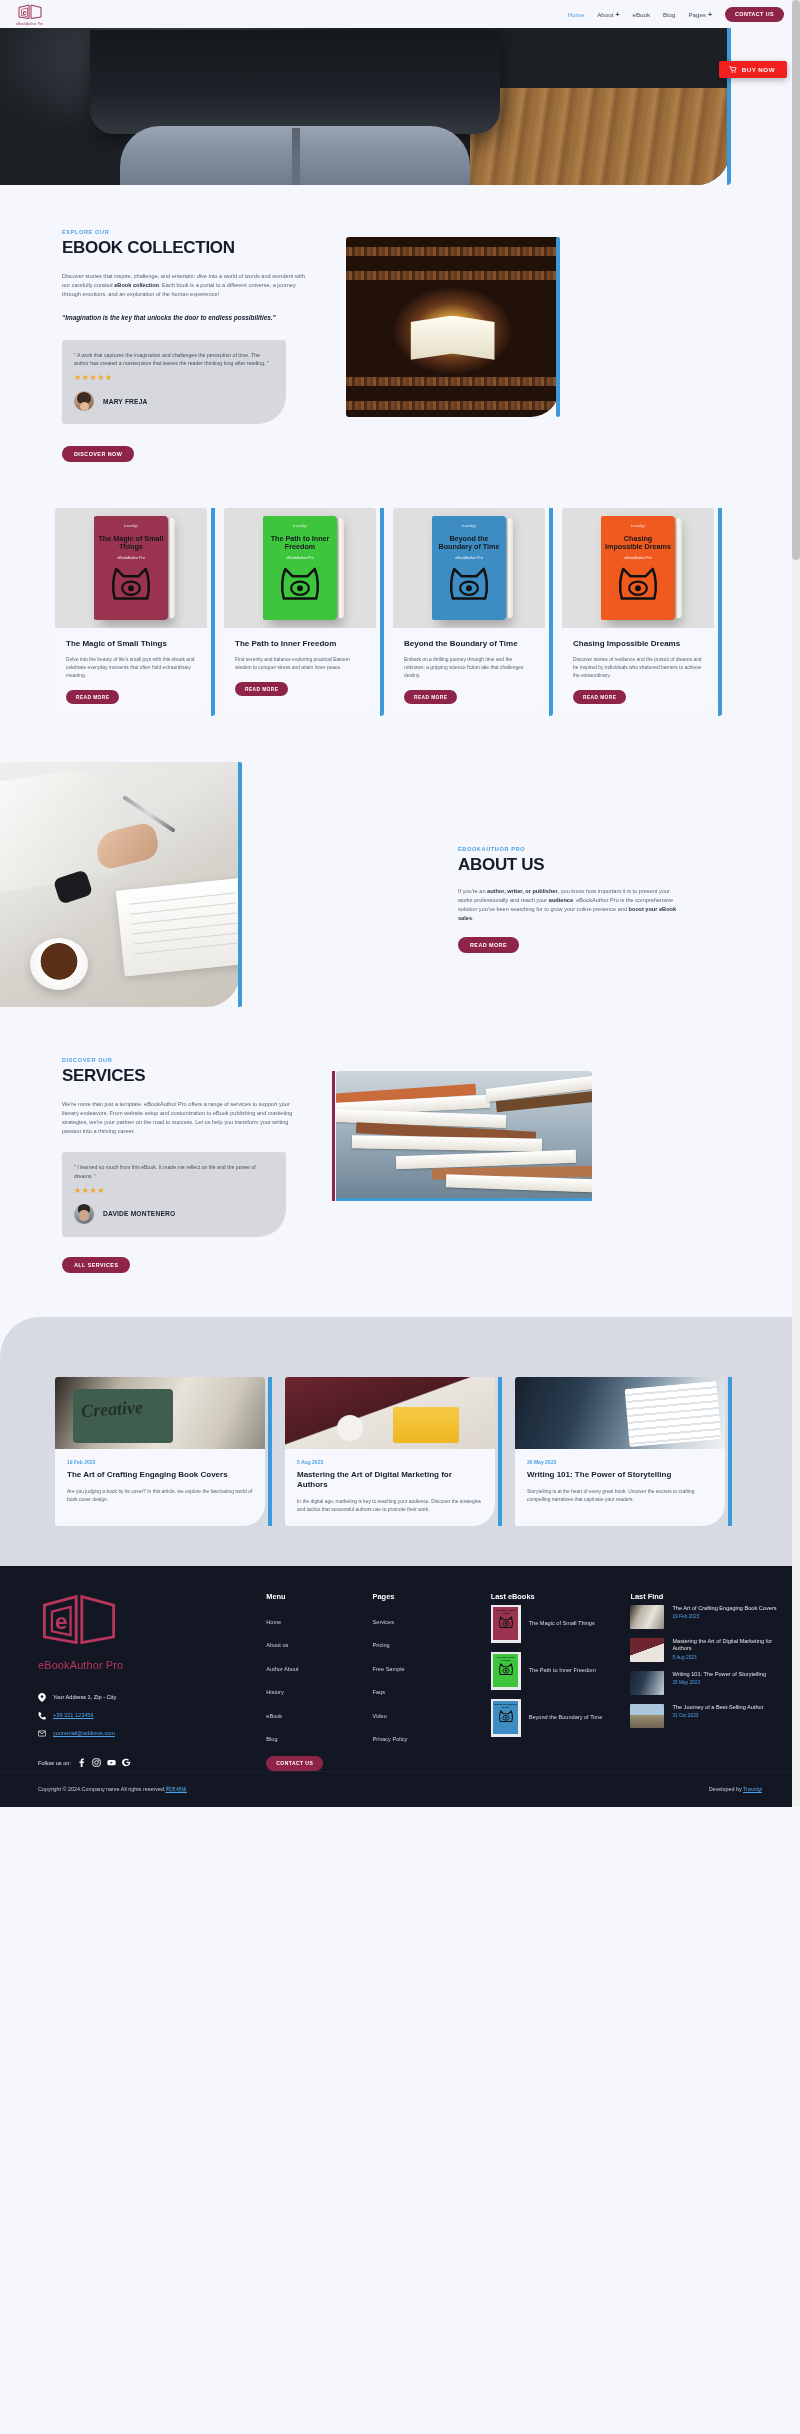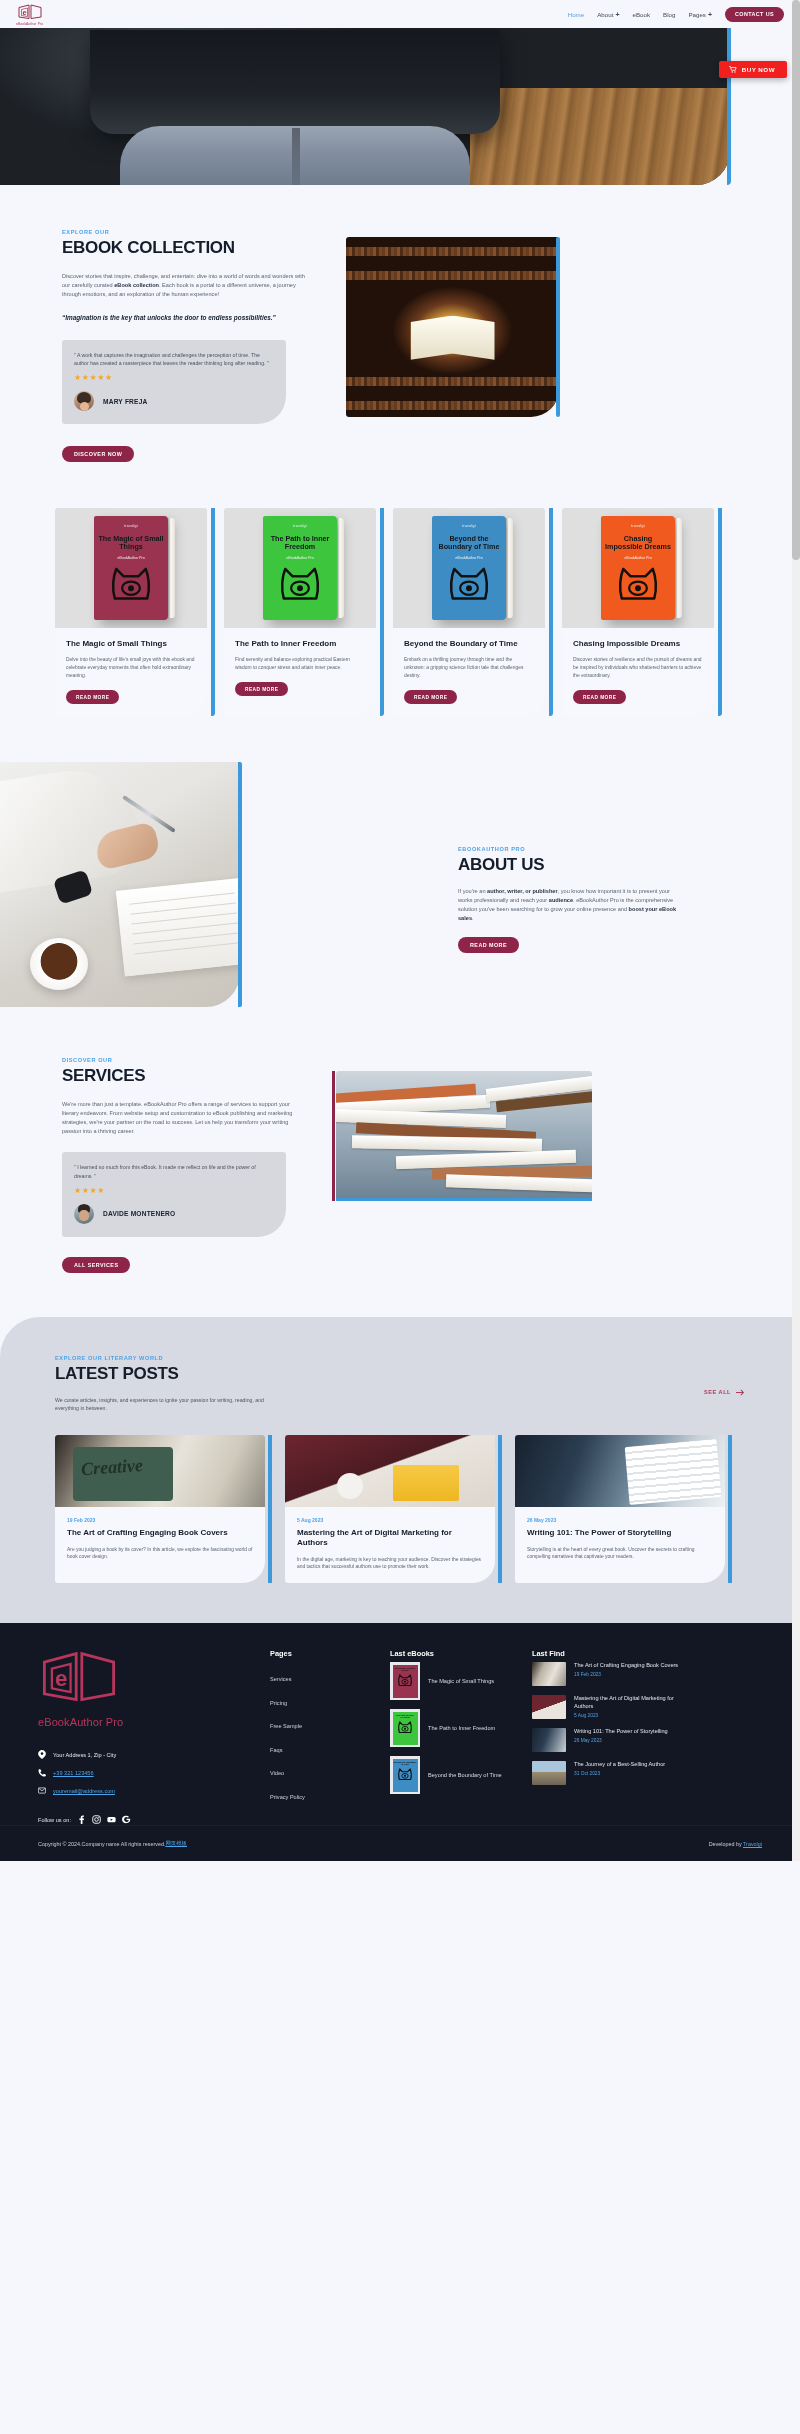--- a/index.html
+++ b/index.html
@@ -812,31 +812,20 @@
         <div class="cov" style="left:96px;top:96px;width:170px;background:#b5744a;transform:rotate(-1deg)"></div>
         <div class="pg" style="left:110px;top:106px;width:160px;transform:rotate(2deg)"></div>
         <div class="pg" style="left:150px;top:10px;width:130px;transform:rotate(-7deg)"></div>
         <div class="cov" style="left:160px;top:24px;width:120px;background:#6e4a2c;transform:rotate(-6deg)"></div>
       </div>
       <div class="serv-edge-b"></div>
     </div>
   </div>
 
   <div class="posts">
-    <div class="posts-head">
-      <div class="eyebrow">EXPLORE OUR LITERARY WORLD</div>
-      <h2 class="sect-title">LATEST POSTS</h2>
-      <a class="see-all" href="#">
-        <span>SEE ALL</span>
-        <svg width="9" height="7" viewBox="0 0 14 10">
-            <path d="M0 5h11M7.5 1l4 4-4 4" fill="none" stroke="#b03a5b" stroke-width="1.6"></path>
-          </svg>
-      </a>
-      <p class="posts-para">We curate articles, insights, and experiences to ignite your passion for writing, reading, and everything in between.</p>
-    </div>
     <div class="posts-row">
       <div class="post-card">
         <div class="side"></div>
         <div class="post-thumb pt1"></div>
         <div class="post-body">
           <div class="post-date">19 Feb 2023</div>
           <div class="post-title">The Art of Crafting Engaging Book Covers</div>
           <div class="post-desc">Are you judging a book by its cover? In this article, we explore the fascinating world of book cover design.</div>
         </div>
       </div>
@@ -906,20 +895,32 @@
                 <rect x="0.6" y="2" width="12.8" height="8.4" rx="2.4" fill="#fff"></rect>
                 <path d="M5.6 4.4l3.4 1.8-3.4 1.8z" fill="#121723"></path>
               </svg></a>
           <a href="#"><svg class="soc" viewBox="0 0 12 12">
                 <path d="M11 6c0 2.8-2 4.8-5 4.8A5 5 0 1 1 6 1c1.3 0 2.4.5 3.2 1.3L7.9 3.5A3.1 3.1 0 0 0 6 2.8 3.2 3.2 0 1 0 9.1 6.6H6V5.1h5z" fill="#fff"></path>
               </svg></a>
         </div>
       </div>
     </div>
 
+    <div class="f-col">
+      <h4>Menu</h4>
+      <ul>
+        <li><a href="#">Home</a></li>
+        <li><a href="#">About us</a></li>
+        <li><a href="#">Author About</a></li>
+        <li><a href="#">History</a></li>
+        <li><a href="#">eBook</a></li>
+        <li><a href="#">Blog</a></li>
+      </ul>
+      <button class="btn-maroon f-cta">CONTACT US</button>
+    </div>
 
     <div class="f-col pages">
       <h4>Pages</h4>
       <ul>
         <li><a href="#">Services</a></li>
         <li><a href="#">Pricing</a></li>
         <li><a href="#">Free Sample</a></li>
         <li><a href="#">Faqs</a></li>
         <li><a href="#">Video</a></li>
         <li><a href="#">Privacy Policy</a></li>

